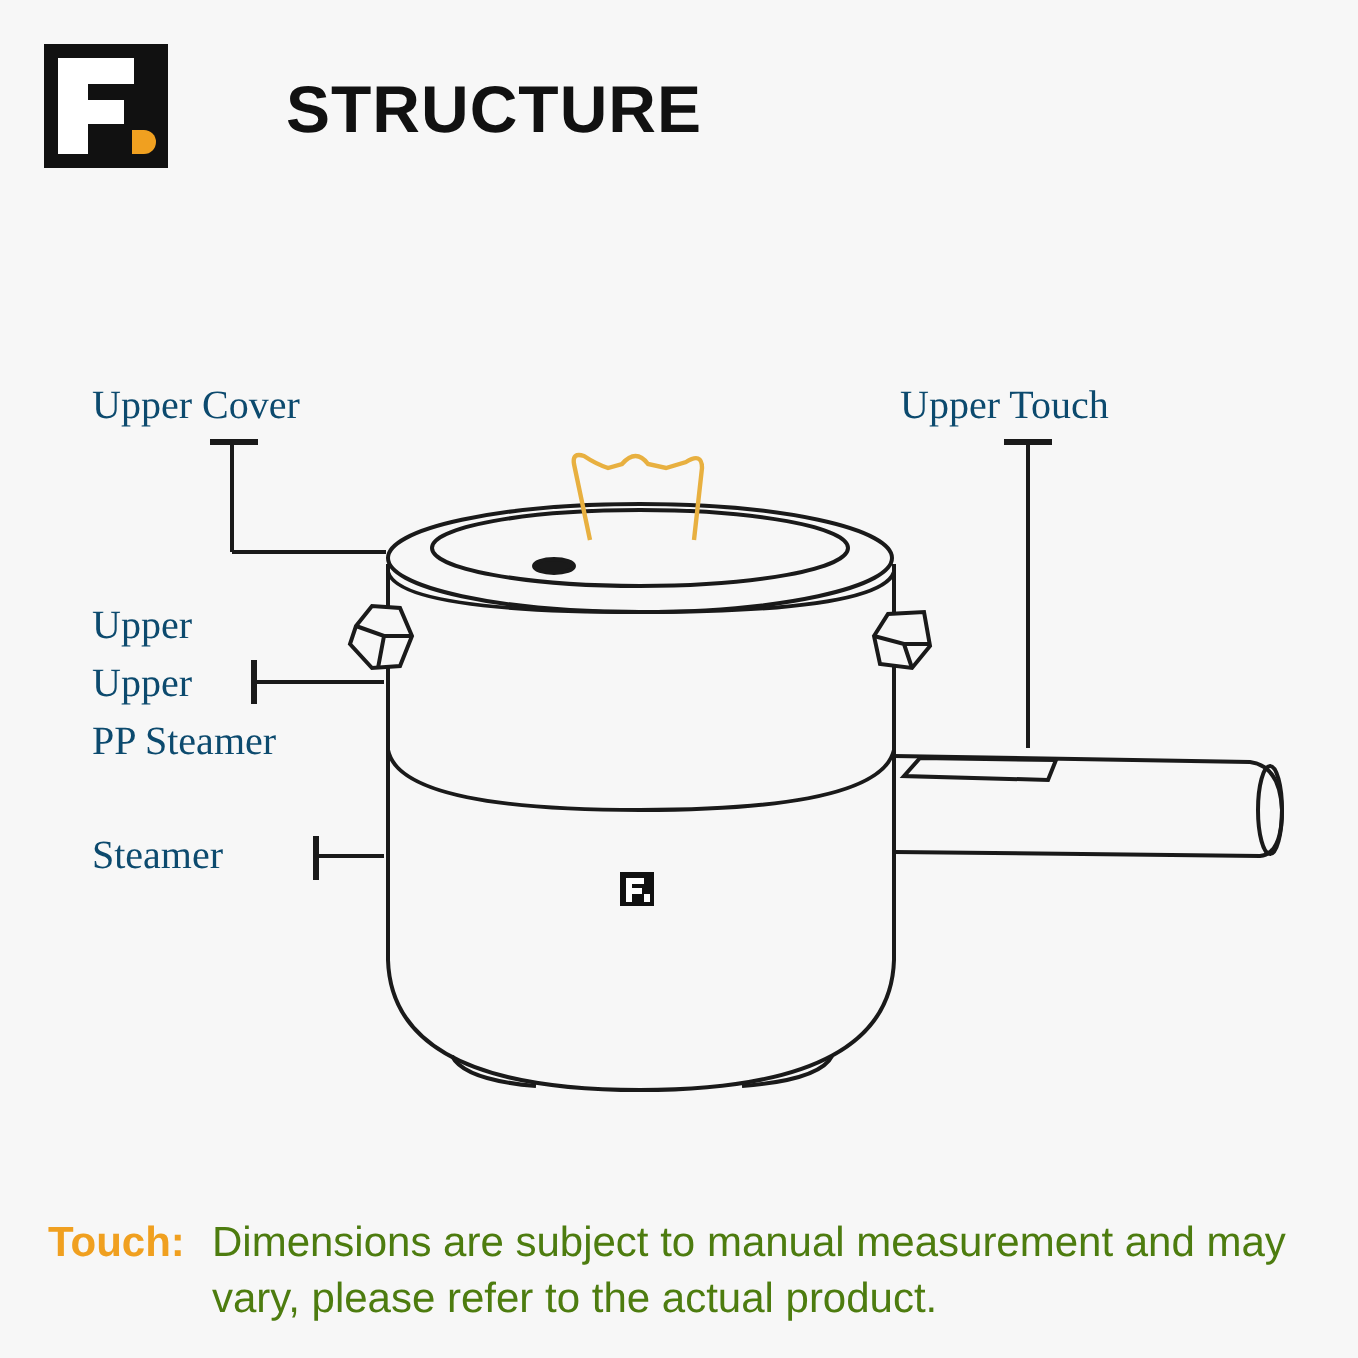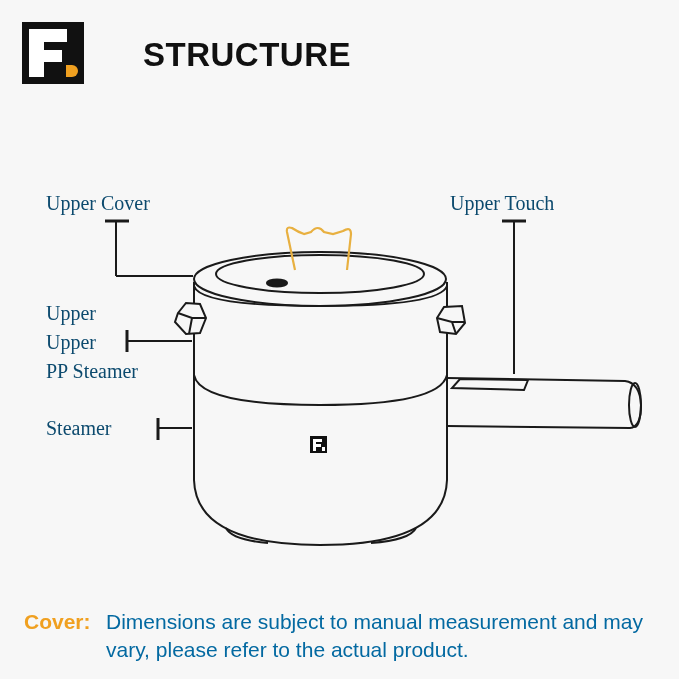--- a/index.html
+++ b/index.html
@@ -5,21 +5,21 @@
   html, body { margin:0; padding:0; }
   body { width:679px; height:679px; background:#f7f7f7; position:relative; overflow:hidden;
          font-family:"DejaVu Sans", sans-serif; color:#1a1a1a; }
   .logo { position:absolute; left:22px; top:22px; width:62px; height:62px; }
   .title { position:absolute; left:99px; top:38px; font-family:"Liberation Sans", sans-serif;
            font-weight:bold; font-size:33px; letter-spacing:0.5px; color:#111; line-height:1;margin-left:44px; }
   .lbl { position:absolute; font-family:Liberation Serif, serif; font-size:20px; color:#0c4a6e; line-height:30px; white-space:nowrap; }
   svg.diagram { position:absolute; left:0; top:0; }
   .note { position:absolute; left:24px; top:608px; font-family:"Liberation Sans", sans-serif; font-size:21px; line-height:28px; }
   .note-key { position:absolute; left:0; top:0; font-weight:bold; color:#f0a020; }
-  .note-text { position:absolute; left:82px; top:0; width:560px; color:#0369a1; }
+  .note-text { position:absolute; left:82px; top:0; width:560px; color:#4d7c0f; }
 </style>
 </head>
 <body>
 
 <svg class="logo" viewBox="0 0 62 62">
   <rect x="0" y="0" width="62" height="62" fill="#111"></rect>
   <path d="M7 7 H45 V20 H22 V28 H40 V40 H22 V55 H7 Z" fill="#fff"></path>
   <path d="M44 43 H50 A6 6 0 0 1 50 55 H44 Z" fill="#f0a020"></path>
 </svg>
 <div class="title">STRUCTURE</div>
@@ -87,15 +87,15 @@
 </svg>
 
 <div class="lbl" style="left:46px;top:188px;">Upper Cover</div>
 <div class="lbl" style="left:450px;top:188px;">Upper Touch</div>
 <div class="lbl" style="left:46px;top:298px;">Upper</div>
 <div class="lbl" style="left:46px;top:327px;">Upper</div>
 <div class="lbl" style="left:46px;top:356px;">PP Steamer</div>
 <div class="lbl" style="left:46px;top:413px;">Steamer</div>
 
 <div class="note">
-  <span class="note-key">Cover:</span>
+  <span class="note-key">Touch:</span>
   <span class="note-text">Dimensions are subject to manual measurement and may vary, please refer to the actual product.</span>
 </div>
 
 </body></html>

